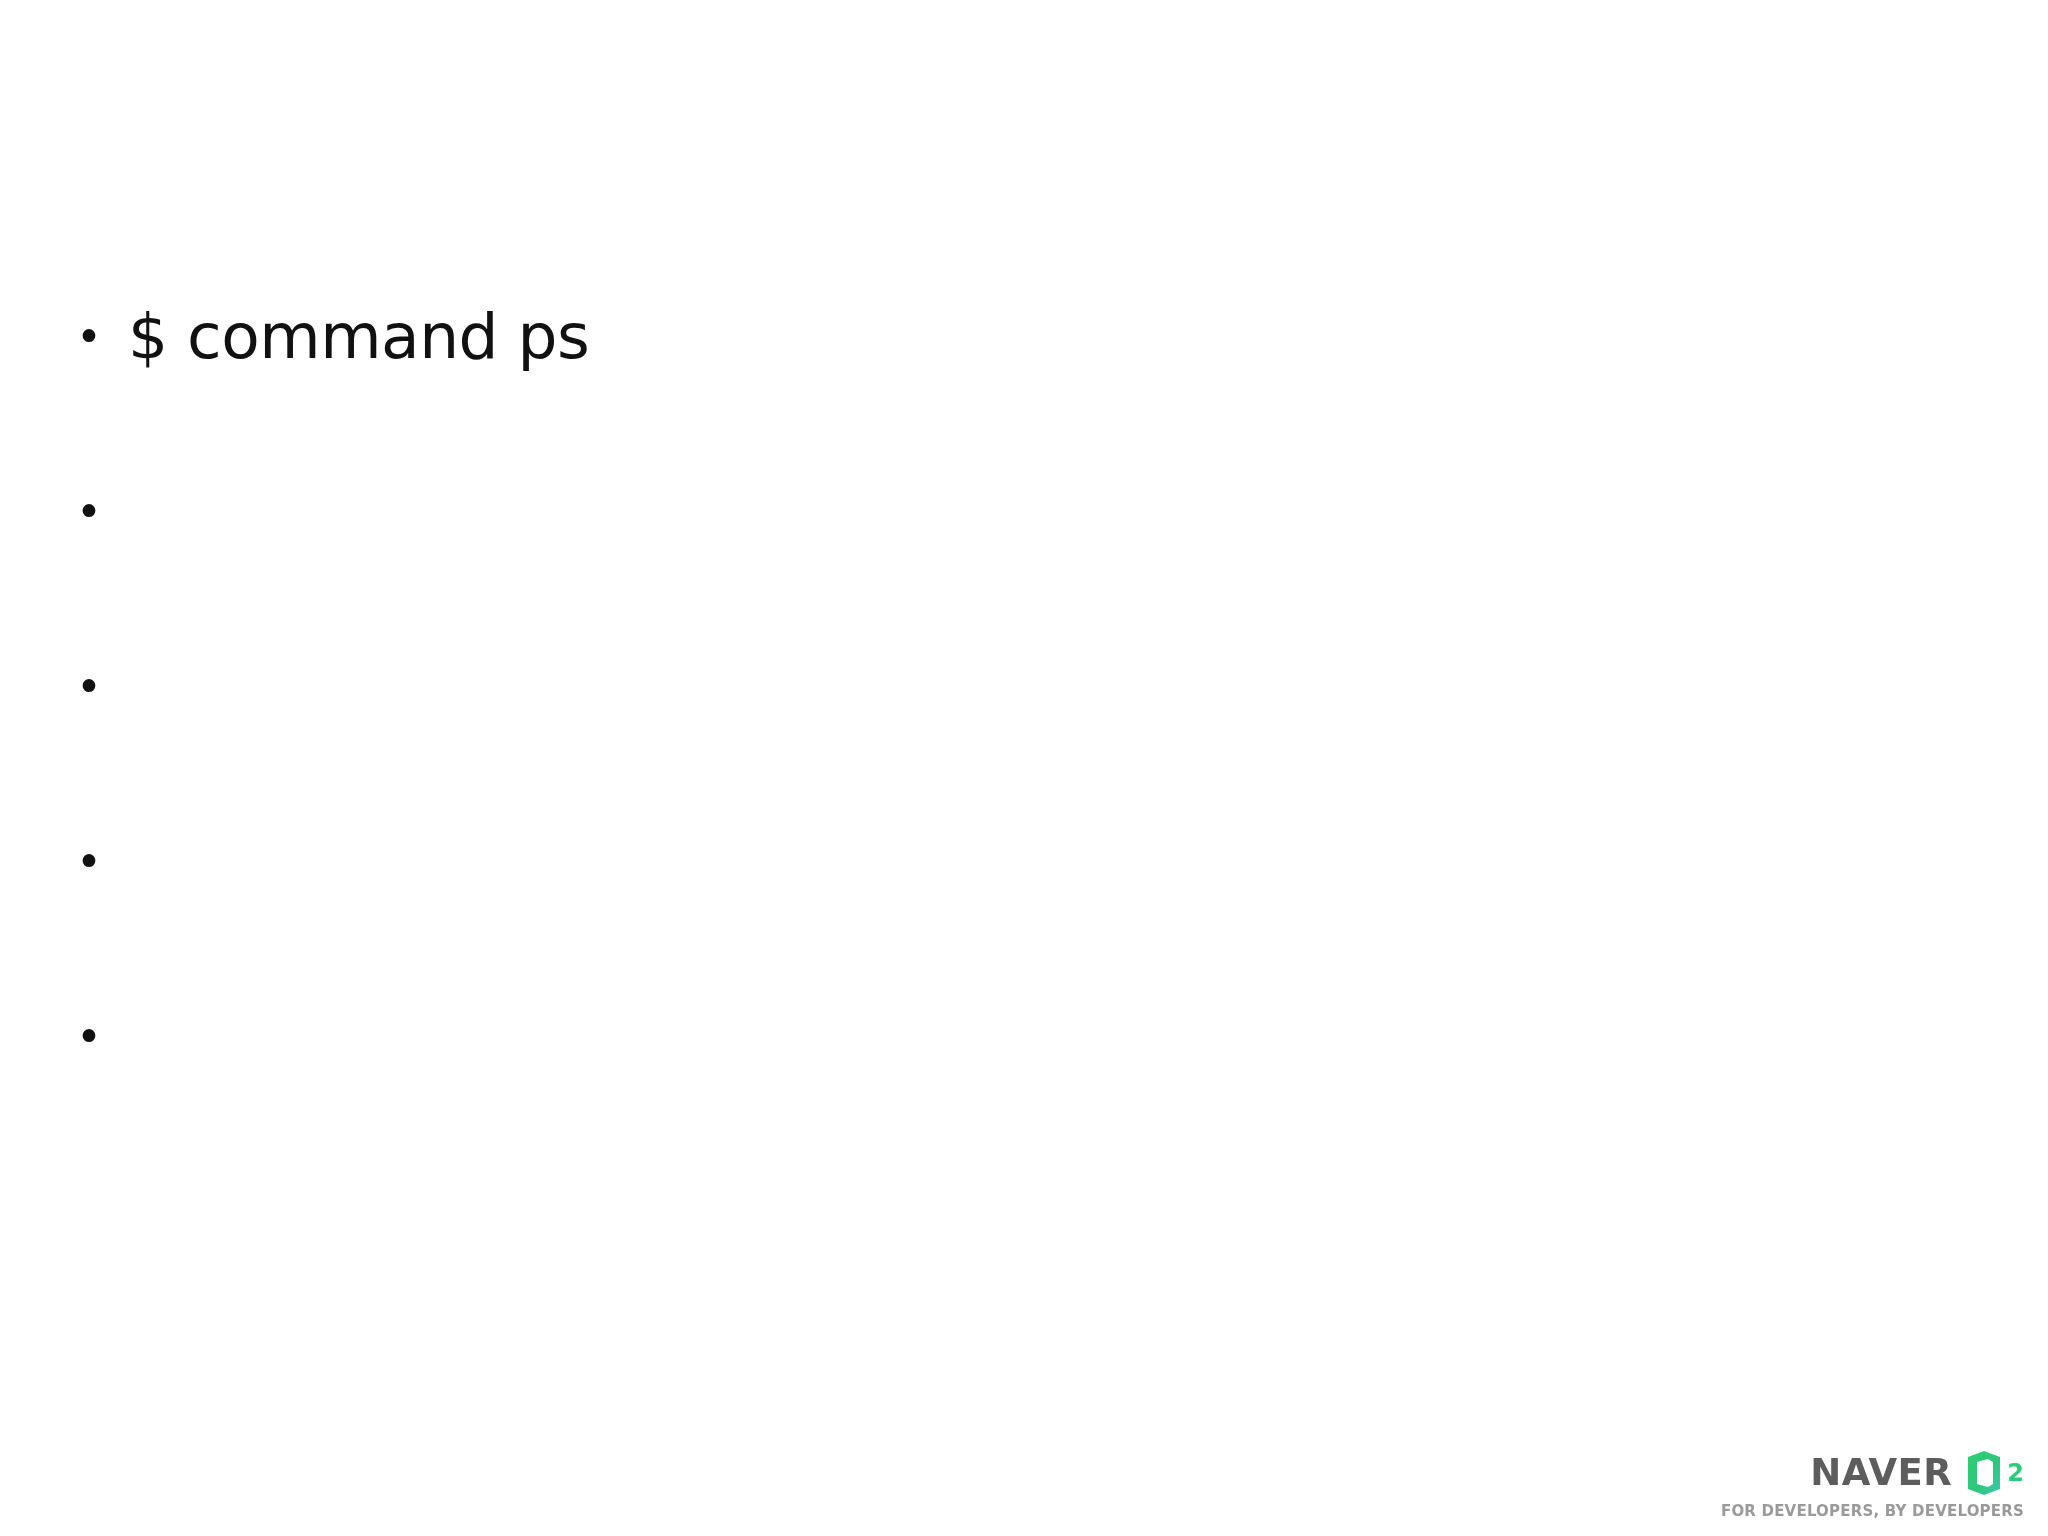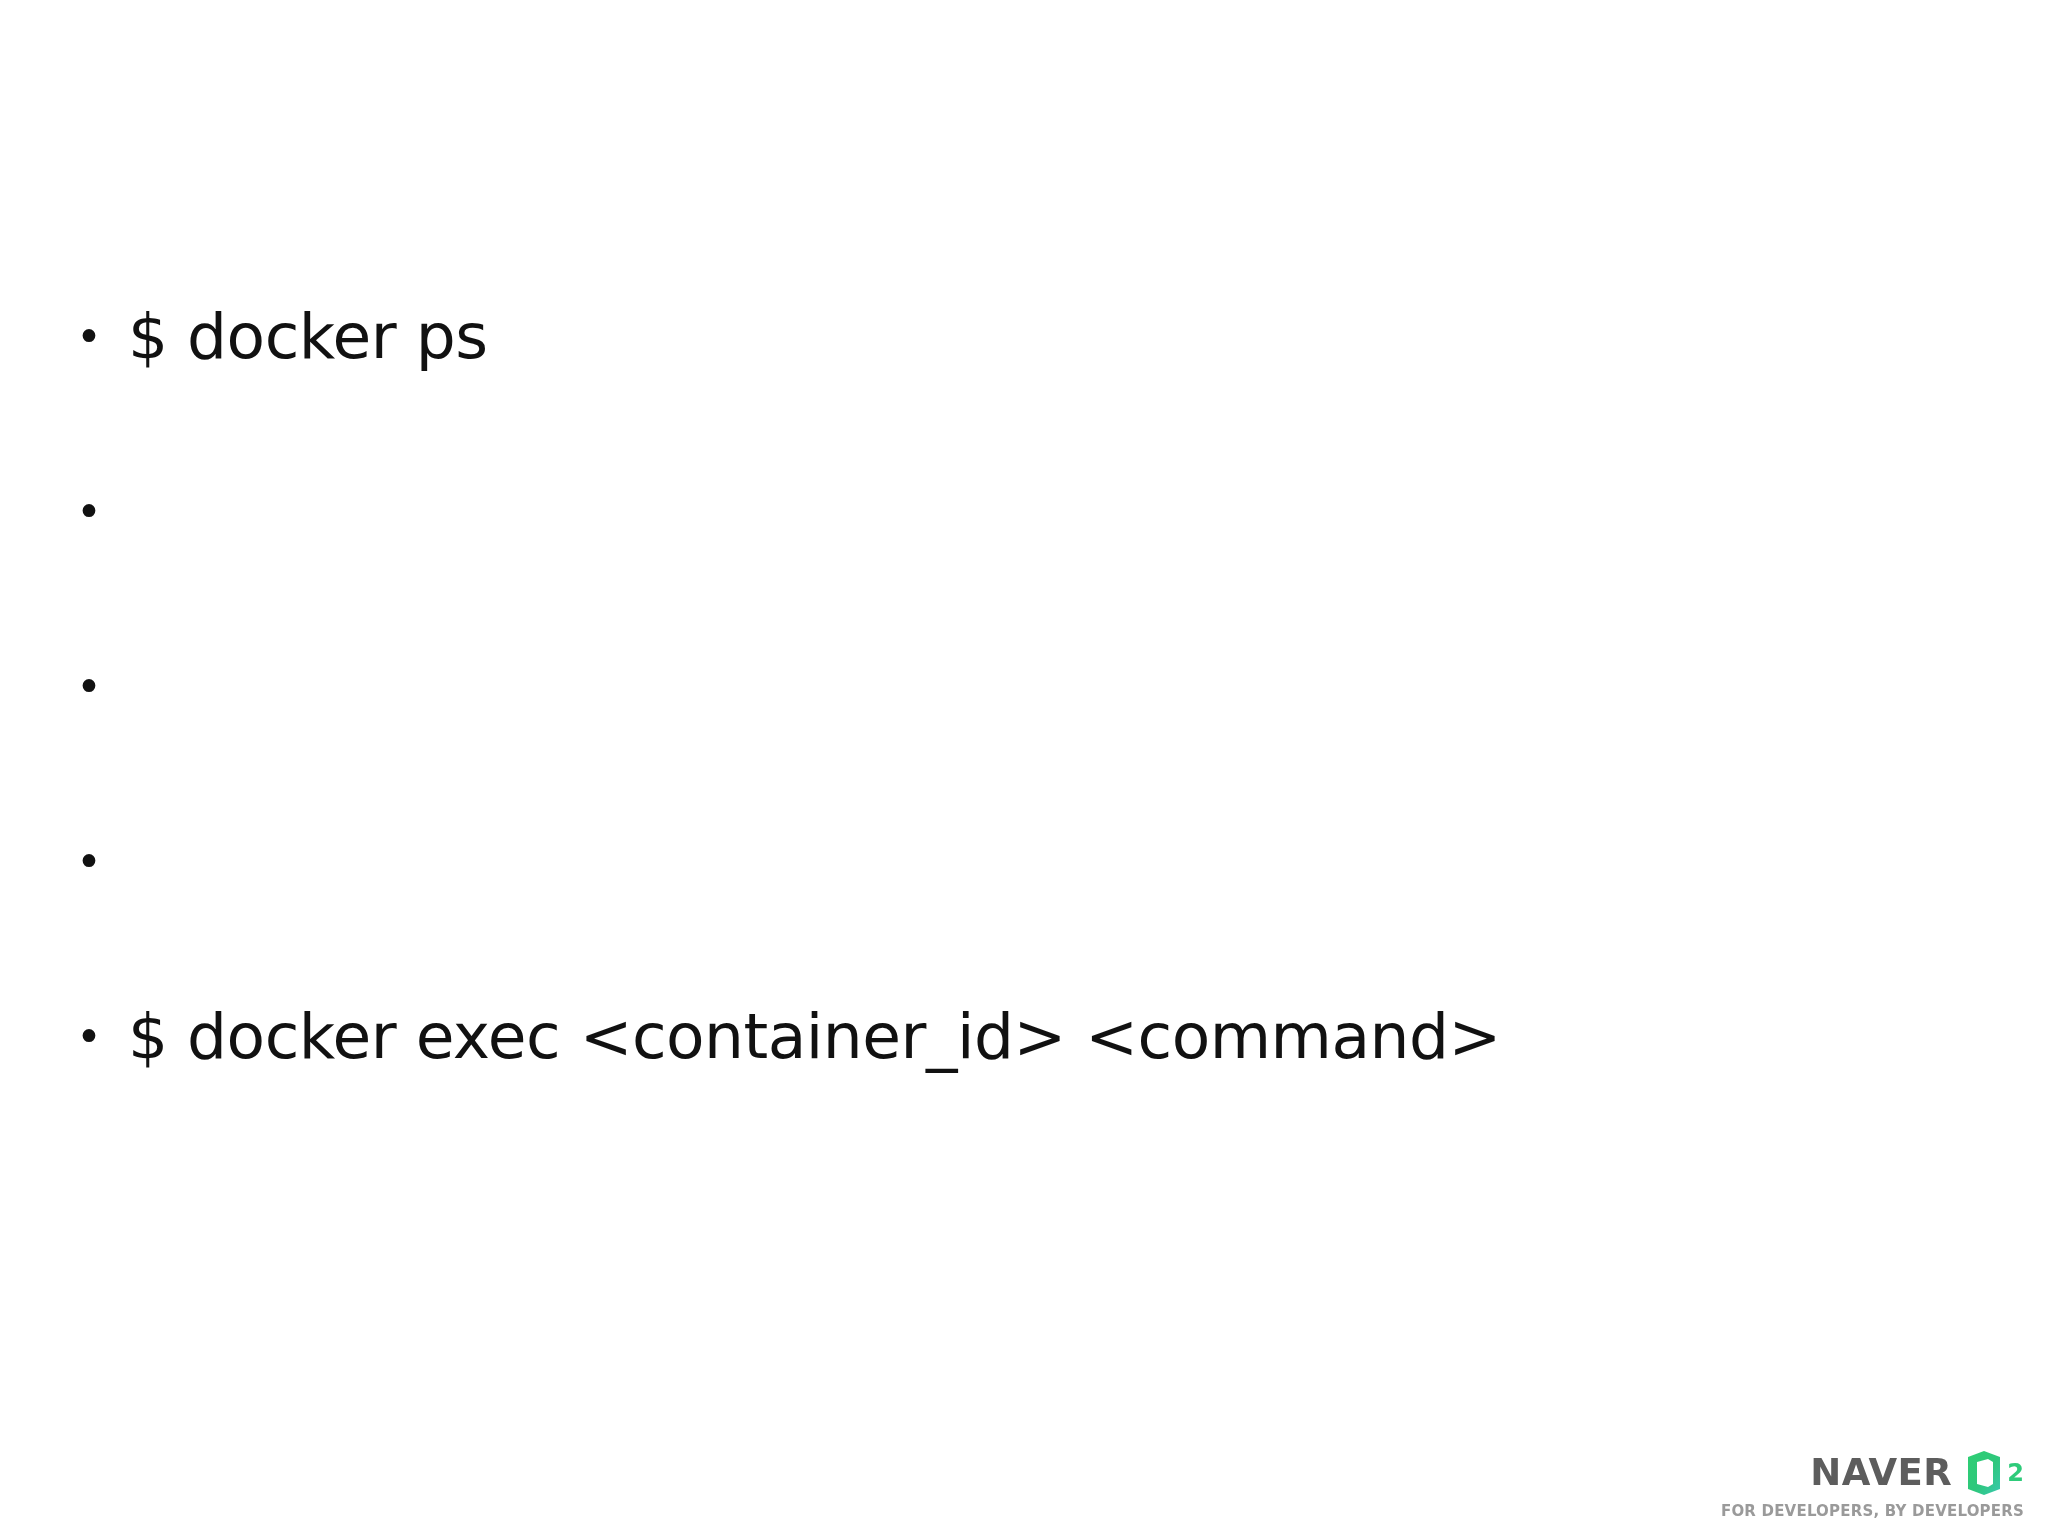--- a/index.html
+++ b/index.html
@@ -144,38 +144,37 @@
 </head>
 <body>
 
 <div class="slide">
 
 
   <ul class="bullet-list">
 
     <li class="bullet-item">
       <span class="bullet-marker">•</span>
-      <span class="bullet-text">$ docker ps</span>
-    </li>
-
-    <li class="bullet-item">
-      <span class="bullet-marker">•</span>
-    </li>
-
-    <li class="bullet-item">
-      <span class="bullet-marker">•</span>
-    </li>
-
-    <li class="bullet-item">
-      <span class="bullet-marker">•</span>
-    </li>
-
-    <li class="bullet-item">
-      <span class="bullet-marker">•</span>
-      <span class="bullet-text">$ docker exec &lt;container_id&gt; &lt;command&gt;</span>
+      <span class="bullet-text">$ command ps</span>
+    </li>
+
+    <li class="bullet-item">
+      <span class="bullet-marker">•</span>
+    </li>
+
+    <li class="bullet-item">
+      <span class="bullet-marker">•</span>
+    </li>
+
+    <li class="bullet-item">
+      <span class="bullet-marker">•</span>
+    </li>
+
+    <li class="bullet-item">
+      <span class="bullet-marker">•</span>
     </li>
 
   </ul>
 
   <div class="brand-logo">
     <div class="brand-row">
       <span class="brand-naver">NAVER</span>
 
       <span class="brand-d2">
         <svg width="42" height="46" viewBox="0 0 42 46" aria-hidden="true">

